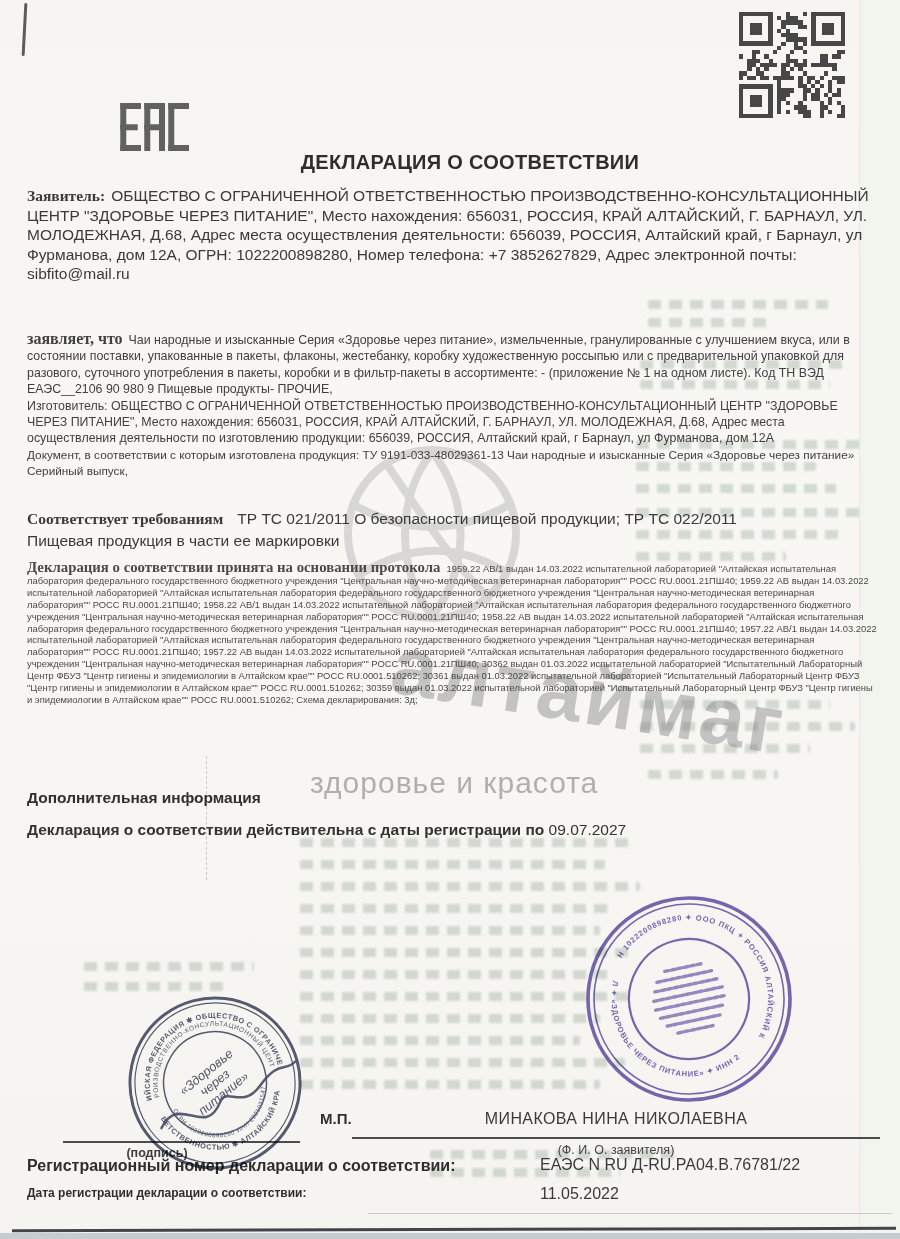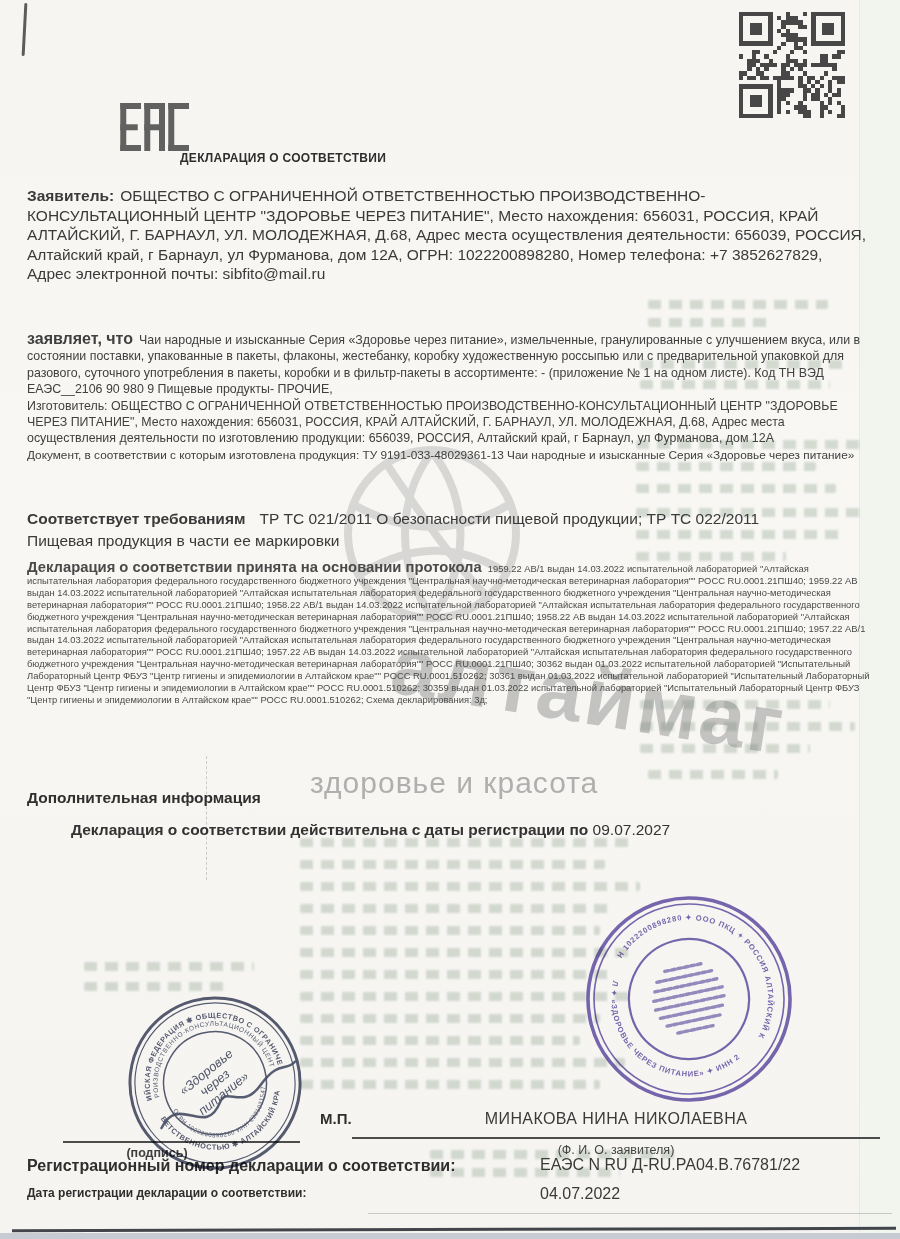--- a/index.html
+++ b/index.html
@@ -1,21 +1,21 @@
 <!DOCTYPE html>
 <html><head>
 <meta charset="utf-8">
 <style>
   html,body{margin:0;padding:0;background:#9aa0a6;}
   #page{position:relative;width:900px;height:1239px;margin:0 auto;overflow:hidden;
         background:linear-gradient(180deg,#f6f5f2 0%,#f8f7f4 40%,#f5f4f1 100%);
         font-family:"Liberation Sans", sans-serif;color:#333;}
   .abs{position:absolute;}
   .b{font-weight:bold;}
-  .lbl{font-weight:bold;margin-right:6px;}
+  .lbl{font-weight:bold;margin-right:6px;font-family:Liberation Serif, serif;}
   .body-txt{font-size:15.5px;line-height:19.6px;color:#3a3a3a;}
   .mid-txt{font-size:12.4px;line-height:16.4px;color:#404040;}
   .tiny-txt{font-size:9.4px;line-height:11.9px;color:#4a4a4a;}
   .ghost{position:absolute;height:9px;border-radius:2px;filter:blur(1.1px);
          background:repeating-linear-gradient(90deg,rgba(142,162,140,.34) 0 13px,rgba(142,162,140,0) 13px 21px);}
   .wm{position:absolute;z-index:1;pointer-events:none;}
   .txt{position:absolute;z-index:2;}
   .stamp{position:absolute;z-index:3;mix-blend-mode:multiply;}
   .rule{position:absolute;background:#555;}
   svg text{font-family:"Liberation Sans", sans-serif;}
@@ -263,59 +263,60 @@
         <rect x="21" y="23" width="1" height="1" fill="#474747"></rect>
         <rect x="24" y="23" width="1" height="1" fill="#474747"></rect>
         <rect x="15" y="24" width="1" height="1" fill="#474747"></rect>
         <rect x="16" y="24" width="1" height="1" fill="#474747"></rect>
         <rect x="19" y="24" width="1" height="1" fill="#474747"></rect>
         <rect x="23" y="24" width="1" height="1" fill="#474747"></rect>
         <rect x="24" y="24" width="1" height="1" fill="#474747"></rect>
       </svg>
   </div>
 
-  <div class="txt b" style="left:180px;top:151px;width:580px;text-align:left;font-size:12px;color:#2e2e2e;letter-spacing:.3px;">ДЕКЛАРАЦИЯ О СООТВЕТСТВИИ</div>
+  <div class="txt b" style="left:180px;top:151px;width:580px;text-align:center;font-size:20px;color:#2e2e2e;letter-spacing:.3px;">ДЕКЛАРАЦИЯ О СООТВЕТСТВИИ</div>
 
   <div class="txt body-txt" style="left:27px;top:186px;width:842px;">
     <span class="lbl">Заявитель:</span><span>ОБЩЕСТВО С ОГРАНИЧЕННОЙ ОТВЕТСТВЕННОСТЬЮ ПРОИЗВОДСТВЕННО-КОНСУЛЬТАЦИОННЫЙ ЦЕНТР "ЗДОРОВЬЕ ЧЕРЕЗ ПИТАНИЕ", Место нахождения: 656031, РОССИЯ, КРАЙ АЛТАЙСКИЙ, Г. БАРНАУЛ, УЛ. МОЛОДЕЖНАЯ, Д.68, Адрес места осуществления деятельности: 656039, РОССИЯ, Алтайский край, г Барнаул, ул Фурманова, дом 12А, ОГРН: 1022200898280, Номер телефона: +7 3852627829, Адрес электронной почты: sibfito@mail.ru</span>
   </div>
 
 
   <div class="txt mid-txt" style="left:27px;top:331px;width:846px;">
     <span class="lbl" style="font-size:16px;">заявляет, что</span><span>Чаи народные и изысканные Серия «Здоровье через питание», измельченные, гранулированные с улучшением вкуса, или в состоянии поставки, упакованные в пакеты, флаконы, жестебанку, коробку художественную россыпью или с предварительной упаковкой для разового, суточного употребления в пакеты, коробки и в фильтр-пакеты в ассортименте: - (приложение № 1 на одном листе). Код ТН ВЭД ЕАЭС__2106 90 980 9   Пищевые продукты- ПРОЧИЕ,</span>
     <div>Изготовитель: ОБЩЕСТВО С ОГРАНИЧЕННОЙ ОТВЕТСТВЕННОСТЬЮ ПРОИЗВОДСТВЕННО-КОНСУЛЬТАЦИОННЫЙ ЦЕНТР "ЗДОРОВЬЕ ЧЕРЕЗ ПИТАНИЕ", Место нахождения: 656031, РОССИЯ, КРАЙ АЛТАЙСКИЙ, Г. БАРНАУЛ, УЛ. МОЛОДЕЖНАЯ, Д.68, Адрес места осуществления деятельности по изготовлению продукции: 656039, РОССИЯ, Алтайский край, г Барнаул, ул Фурманова, дом 12А</div>
     <div style="font-size:11.8px;">Документ, в соответствии с которым изготовлена продукция: ТУ 9191-033-48029361-13 Чаи народные и изысканные Серия «Здоровье через питание»</div>
+    <div style="font-size:11.8px;">Серийный выпуск,</div>
   </div>
 
   <div class="txt body-txt" style="left:27px;top:508px;width:780px;line-height:22px;">
     <span class="lbl b" style="margin-right:14px;">Соответствует требованиям</span><span>ТР ТС 021/2011 О безопасности пищевой продукции; ТР ТС 022/2011 Пищевая продукция в части ее маркировки</span>
   </div>
 
   <div class="txt tiny-txt" style="left:27px;top:562px;width:850px;">
     <span class="lbl" style="font-size:14.8px;">Декларация о соответствии принята на основании протокола</span><span>1959.22  АВ/1 выдан 14.03.2022  испытательной лабораторией "Алтайская испытательная лаборатория федерального государственного бюджетного учреждения "Центральная научно-методическая ветеринарная лаборатория"" РОСС RU.0001.21ПШ40; 1959.22 АВ выдан 14.03.2022  испытательной лабораторией "Алтайская испытательная лаборатория федерального государственного бюджетного учреждения "Центральная научно-методическая ветеринарная лаборатория"" РОСС RU.0001.21ПШ40; 1958.22 АВ/1 выдан 14.03.2022  испытательной лабораторией "Алтайская испытательная лаборатория федерального государственного бюджетного учреждения "Центральная научно-методическая ветеринарная лаборатория"" РОСС RU.0001.21ПШ40; 1958.22 АВ выдан 14.03.2022  испытательной лабораторией "Алтайская испытательная лаборатория федерального государственного бюджетного учреждения "Центральная научно-методическая ветеринарная лаборатория"" РОСС RU.0001.21ПШ40; 1957.22 АВ/1 выдан 14.03.2022  испытательной лабораторией "Алтайская испытательная лаборатория федерального государственного бюджетного учреждения "Центральная научно-методическая ветеринарная лаборатория"" РОСС RU.0001.21ПШ40; 1957.22 АВ выдан 14.03.2022  испытательной лабораторией "Алтайская испытательная лаборатория федерального государственного бюджетного учреждения "Центральная научно-методическая ветеринарная лаборатория"" РОСС RU.0001.21ПШ40; 30362 выдан 01.03.2022  испытательной лабораторией "Испытательный Лабораторный Центр ФБУЗ "Центр гигиены и эпидемиологии в Алтайском крае"" РОСС RU.0001.510262; 30361 выдан 01.03.2022  испытательной лабораторией "Испытательный Лабораторный Центр ФБУЗ "Центр гигиены и эпидемиологии в Алтайском крае"" РОСС RU.0001.510262; 30359 выдан 01.03.2022  испытательной лабораторией "Испытательный Лабораторный Центр ФБУЗ "Центр гигиены и эпидемиологии в Алтайском крае"" РОСС RU.0001.510262; Схема декларирования: 3д;</span>
   </div>
 
   <div class="txt b" style="left:27px;top:757px;font-size:15.5px;color:#2f2f2f;margin-top:32px;">Дополнительная информация</div>
 
-  <div class="txt" style="left:27px;top:818px;width:760px;font-size:15.5px;line-height:23px;color:#333;margin-left:44px;">
+  <div class="txt" style="left:27px;top:818px;width:760px;font-size:15.5px;line-height:23px;color:#333;">
     <span class="b">Декларация о соответствии действительна с даты регистрации по</span>
     <span>09.07.2027</span>
   </div>
 
   <div class="txt b" style="left:320px;top:1110px;font-size:15px;color:#2f2f2f;">М.П.</div>
   <div class="txt" style="left:352px;top:1110px;width:528px;text-align:center;font-size:16px;color:#3a3a3a;letter-spacing:.4px;">МИНАКОВА НИНА НИКОЛАЕВНА</div>
   <div class="rule txt" style="left:352px;top:1137px;width:528px;height:2px;background:#4c4c4c;"></div>
   <div class="txt" style="left:352px;top:1143px;width:528px;text-align:center;font-size:12.5px;color:#444;">(Ф. И. О. заявителя)</div>
   <div class="rule txt" style="left:63px;top:1141px;width:237px;height:2px;background:#4c4c4c;"></div>
   <div class="txt b" style="left:92px;top:1146px;width:130px;text-align:center;font-size:12.5px;color:#3d3d3d;">(подпись)</div>
 
   <div class="txt b" style="left:27px;top:1157px;font-size:16px;color:#2e2e2e;">Регистрационный номер декларации о соответствии:</div>
   <div class="txt" style="left:540px;top:1156px;font-size:16px;color:#3a3a3a;">ЕАЭС N RU Д-RU.РА04.В.76781/22</div>
   <div class="txt b" style="left:27px;top:1186px;font-size:12px;color:#2e2e2e;">Дата регистрации декларации о соответствии:</div>
-  <div class="txt" style="left:540px;top:1185px;font-size:16px;color:#3a3a3a;">04.07.2022</div>
+  <div class="txt" style="left:540px;top:1185px;font-size:16px;color:#3a3a3a;">11.05.2022</div>
 
   <div class="rule txt" style="left:368px;top:1213px;width:524px;height:1px;background:rgba(120,120,120,0.35);"></div>
   <div class="rule txt" style="left:12px;top:1228px;width:884px;height:3px;background:#42464a;transform:rotate(-0.15deg);"></div>
   <div class="abs" style="left:0;top:1233px;width:900px;height:6px;background:#c6ccd1;z-index:4;"></div>
 
   <div class="stamp" style="left:126px;top:994px;width:178px;height:178px;transform:rotate(-15deg);opacity:.92;">
     <svg width="178" height="178" viewBox="0 0 180 180">
       <g fill="none" stroke="#4a5068">
         <circle cx="90" cy="90" r="86" stroke-width="3"></circle>
         <circle cx="90" cy="90" r="81" stroke-width="1.2"></circle>

